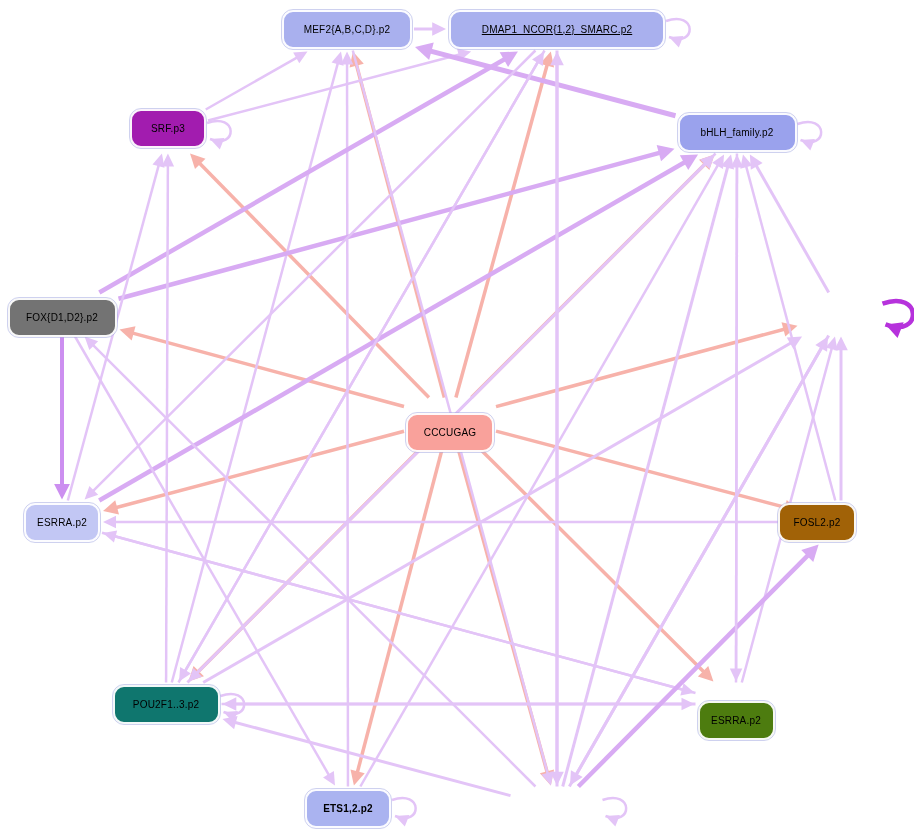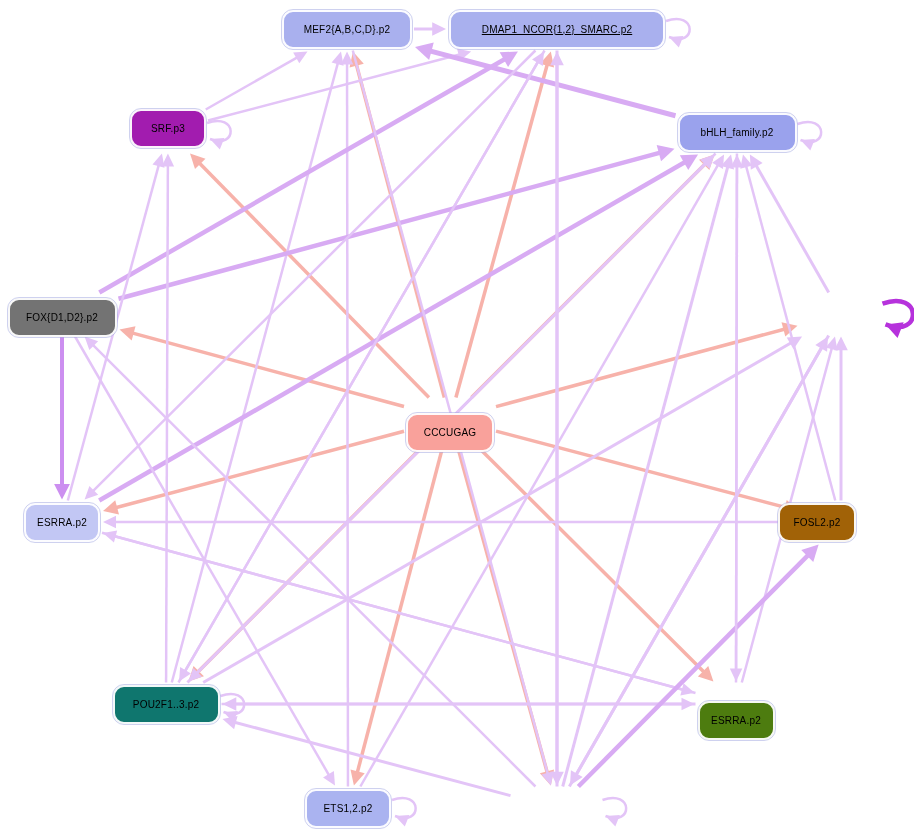--- a/index.html
+++ b/index.html
@@ -138,14 +138,14 @@
   <div class="node" style="left: 282px; top: 9.5px; width: 130px; height: 39px; background: rgb(169, 176, 238); color: rgb(0, 0, 0);">MEF2{A,B,C,D}.p2</div>
   <div class="node" style="left: 449px; top: 9.5px; width: 216px; height: 39px; background: rgb(169, 176, 238); color: rgb(0, 0, 0); text-decoration: underline;">DMAP1_NCOR{1,2}_SMARC.p2</div>
   <div class="node" style="left: 130px; top: 109px; width: 76px; height: 39px; background: #a21caf; color: rgb(0, 0, 0);">SRF.p3</div>
   <div class="node" style="left: 677.5px; top: 112.5px; width: 119px; height: 39px; background: rgb(154, 162, 237); color: rgb(0, 0, 0);">bHLH_family.p2</div>
   <div class="node" style="left: 7.5px; top: 298px; width: 109px; height: 39px; background: #737373; color: rgb(0, 0, 0);">FOX{D1,D2}.p2</div>
   <div class="node" style="left: 406px; top: 413px; width: 88px; height: 39px; background: rgb(249, 161, 155); color: rgb(0, 0, 0);">CCCUGAG</div>
   <div class="node" style="left: 24px; top: 502.5px; width: 76px; height: 39px; background: rgb(194, 199, 244); color: rgb(0, 0, 0);">ESRRA.p2</div>
   <div class="node" style="left: 778px; top: 502.5px; width: 78px; height: 39px; background: #a16207; color: rgb(0, 0, 0);">FOSL2.p2</div>
   <div class="node" style="left: 112.5px; top: 684.5px; width: 107px; height: 39px; background: #0f766e; color: rgb(0, 0, 0);">POU2F1..3.p2</div>
   <div class="node" style="left: 697.5px; top: 701px; width: 77px; height: 39px; background: #4d7c0f; color: rgb(0, 0, 0); text-align: right;">ESRRA.p2</div>
-  <div class="node" style="left: 305px; top: 788.5px; width: 86px; height: 39px; background: rgb(170, 179, 240); color: rgb(0, 0, 0);">ETS1,2.p2</div>
+  <div class="node" style="left: 305px; top: 788.5px; width: 86px; height: 39px; background: rgb(170, 179, 240); color: rgb(0, 0, 0); font-weight: bold;">ETS1,2.p2</div>
 </div>
 
 </body></html>

